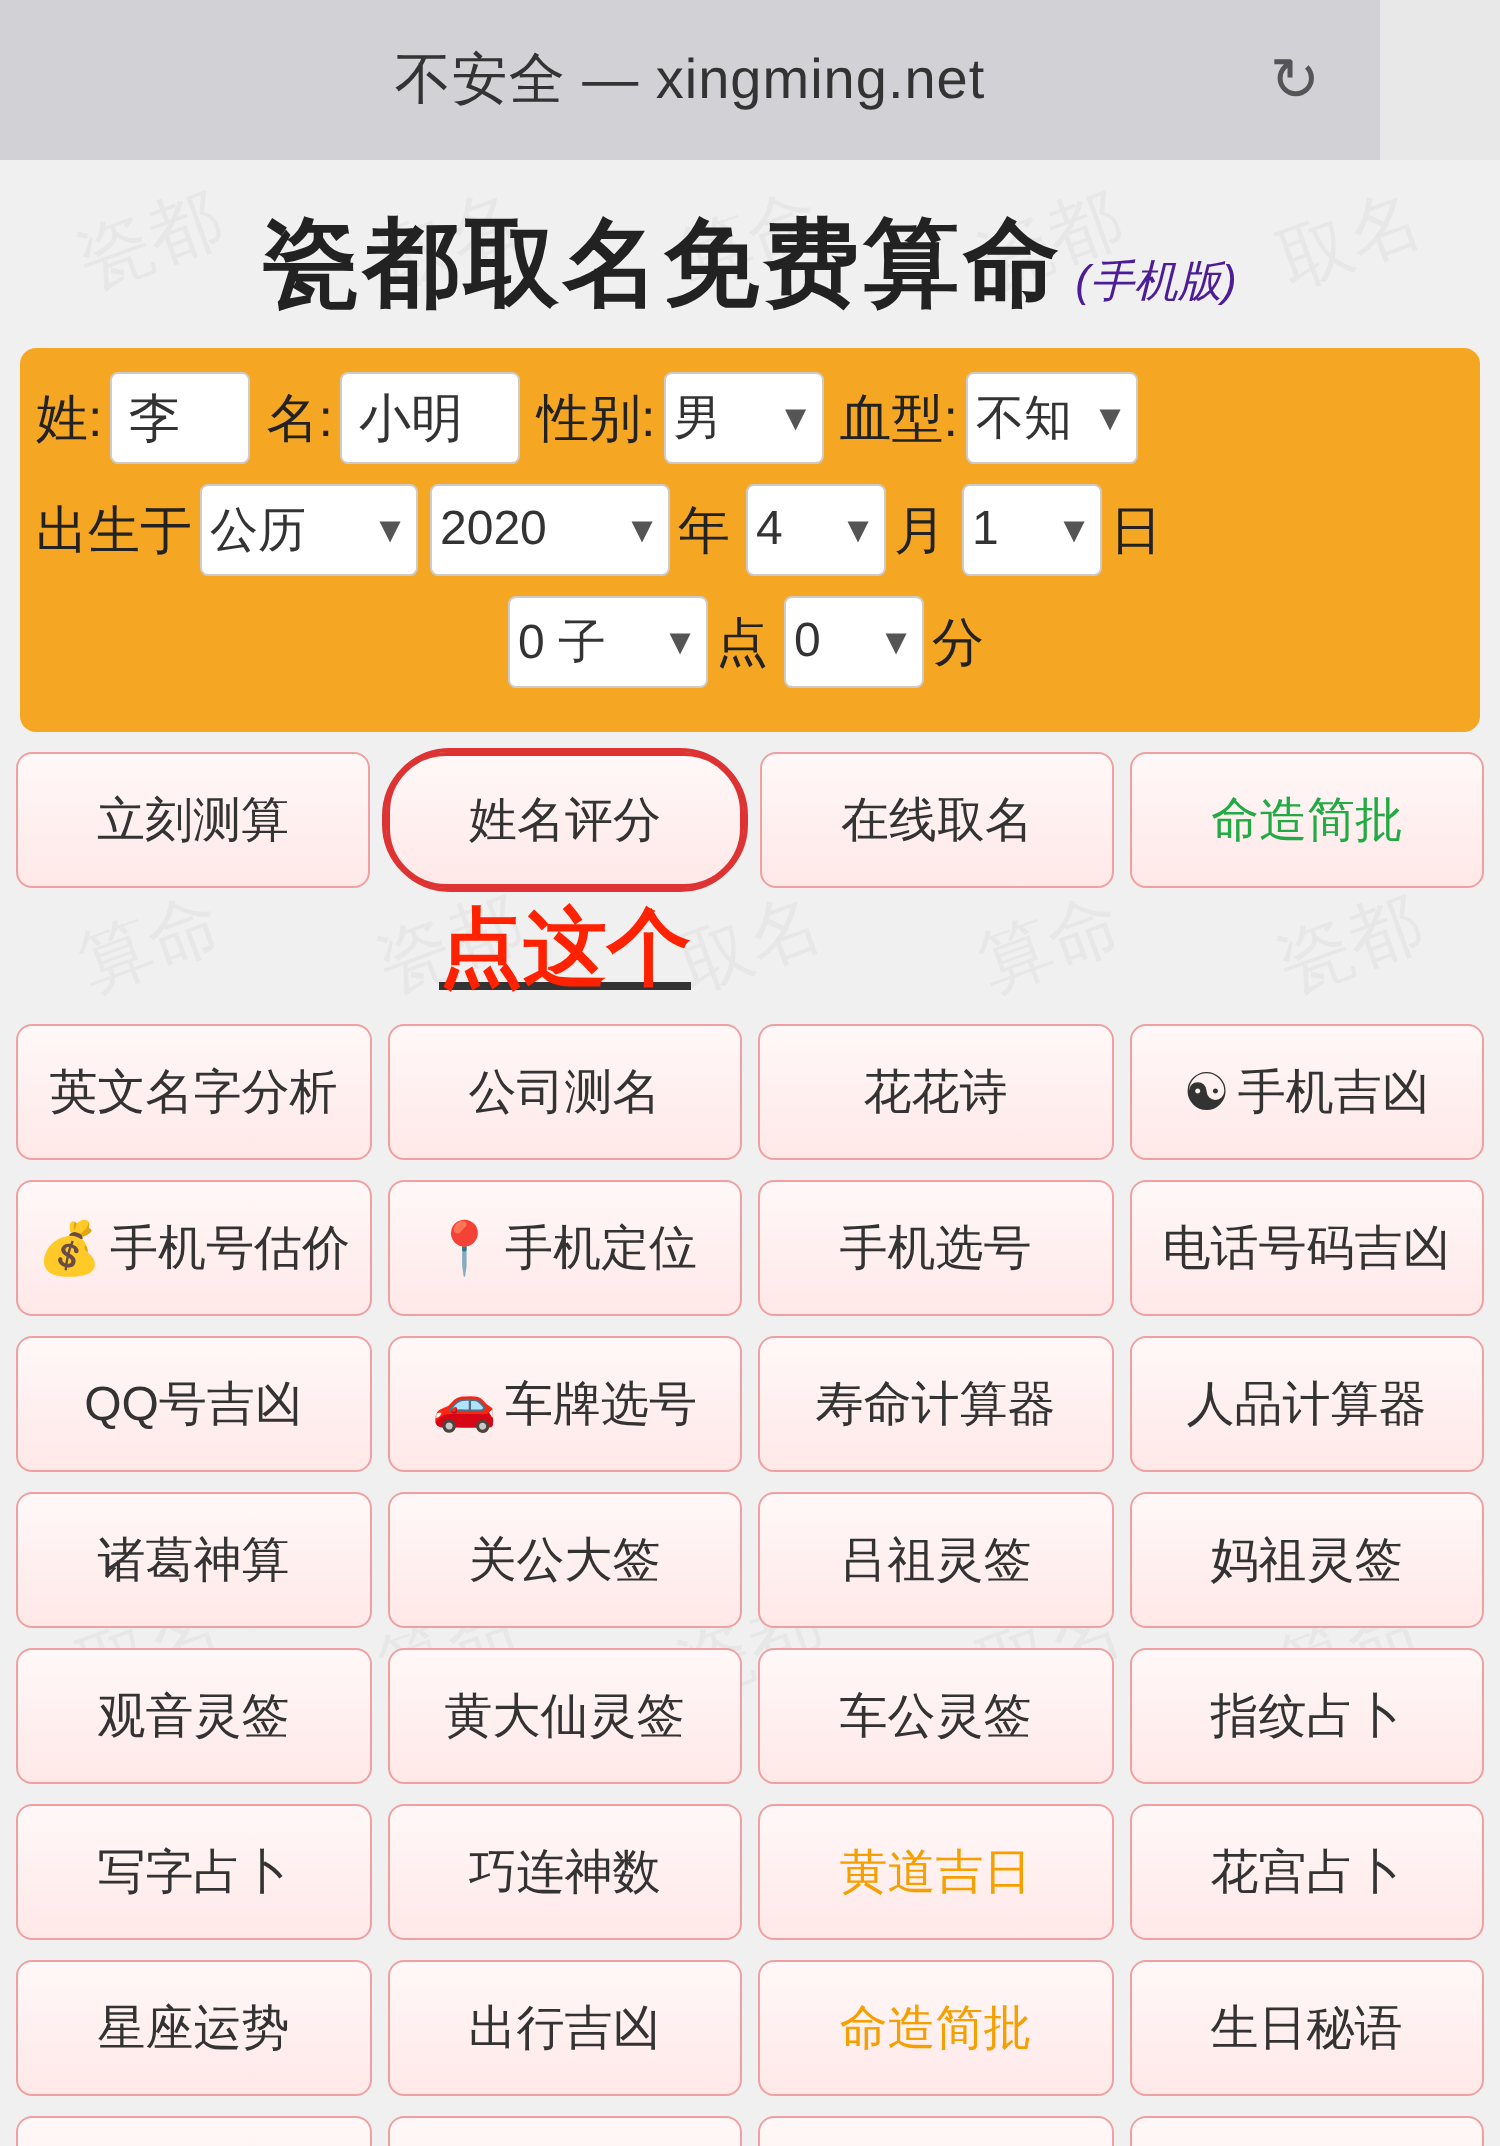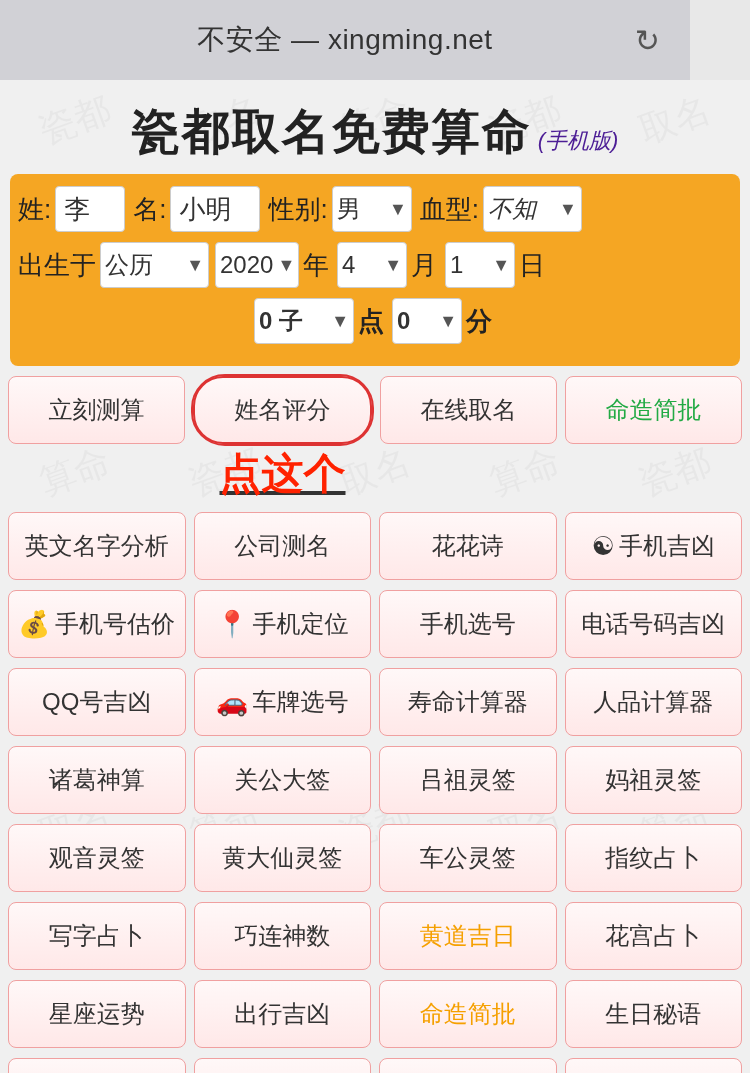--- a/index.html
+++ b/index.html
@@ -225,50 +225,50 @@
       <span class="form-label">名:</span>
       <input class="form-input" style="width: 90px;" value="小明">
       <span class="form-spacer"></span>
       <span class="form-label">性别:</span>
       <div class="form-select" style="width:80px;">
         <span>男</span>
         <span class="form-select-arrow">▼</span>
       </div>
       <span class="form-spacer"></span>
       <span class="form-label">血型:</span>
-      <div class="form-select" style="width:99px;font-style:italic;">
+      <div class="form-select" style="width:86px;">
         <span>不知</span>
         <span class="form-select-arrow">▼</span>
       </div>
     </div>
 
     <div class="form-row">
       <span class="form-label">出生于</span>
       <div class="form-select" style="width:109px; margin-right:6px;">
         <span>公历</span>
         <span class="form-select-arrow">▼</span>
       </div>
-      <div class="form-select" style="width:84px; margin-right:4px;">
+      <div class="form-select" style="width:120px; margin-right:4px;">
         <span>2020</span>
         <span class="form-select-arrow">▼</span>
       </div>
       <span class="form-label">年</span>
       <div class="form-select" style="width:70px; margin: 0 4px;">
         <span>4</span>
         <span class="form-select-arrow">▼</span>
       </div>
       <span class="form-label">月</span>
       <div class="form-select" style="width:70px; margin: 0 4px;">
         <span>1</span>
         <span class="form-select-arrow">▼</span>
       </div>
       <span class="form-label">日</span>
     </div>
 
-    <div class="form-row" style="justify-content: center; font-weight: bold;">
+    <div class="form-row" style="justify-content: center;">
       <div class="form-select" style="width:100px; margin-right:4px;">
         <span>0 子</span>
         <span class="form-select-arrow">▼</span>
       </div>
       <span class="form-label">点</span>
       <div class="form-select" style="width:70px; margin: 0 4px;">
         <span>0</span>
         <span class="form-select-arrow">▼</span>
       </div>
       <span class="form-label">分</span>

